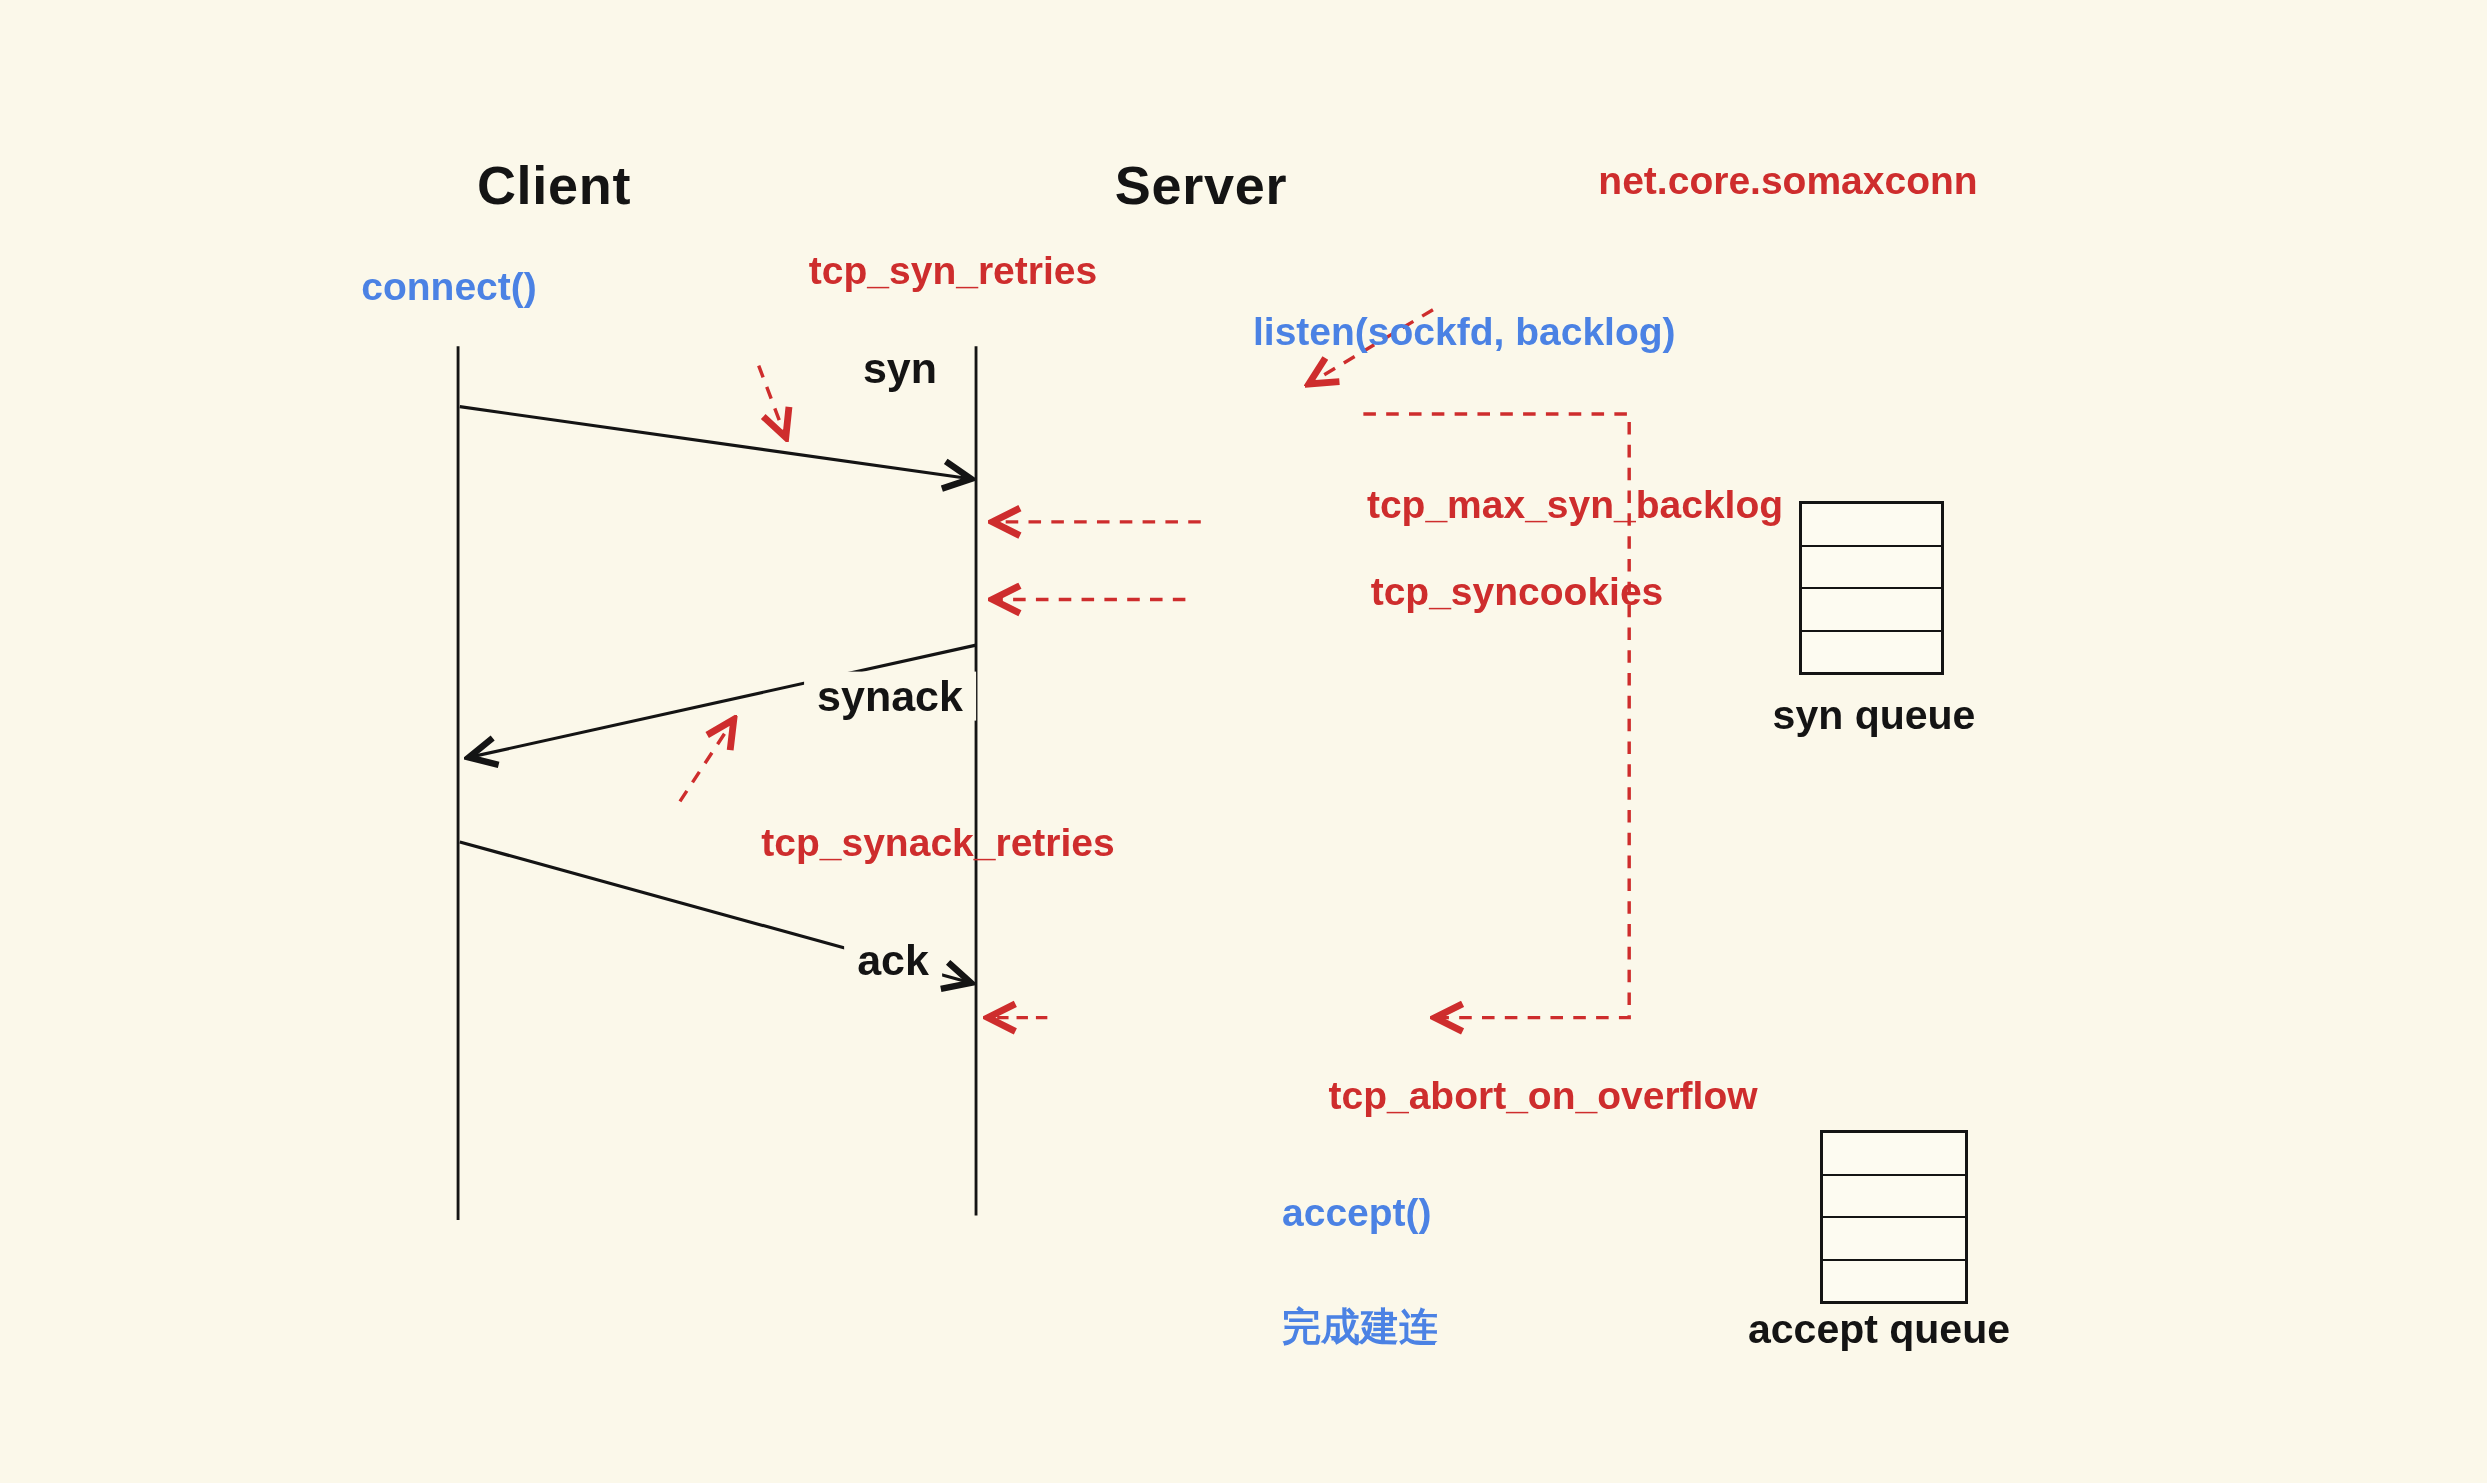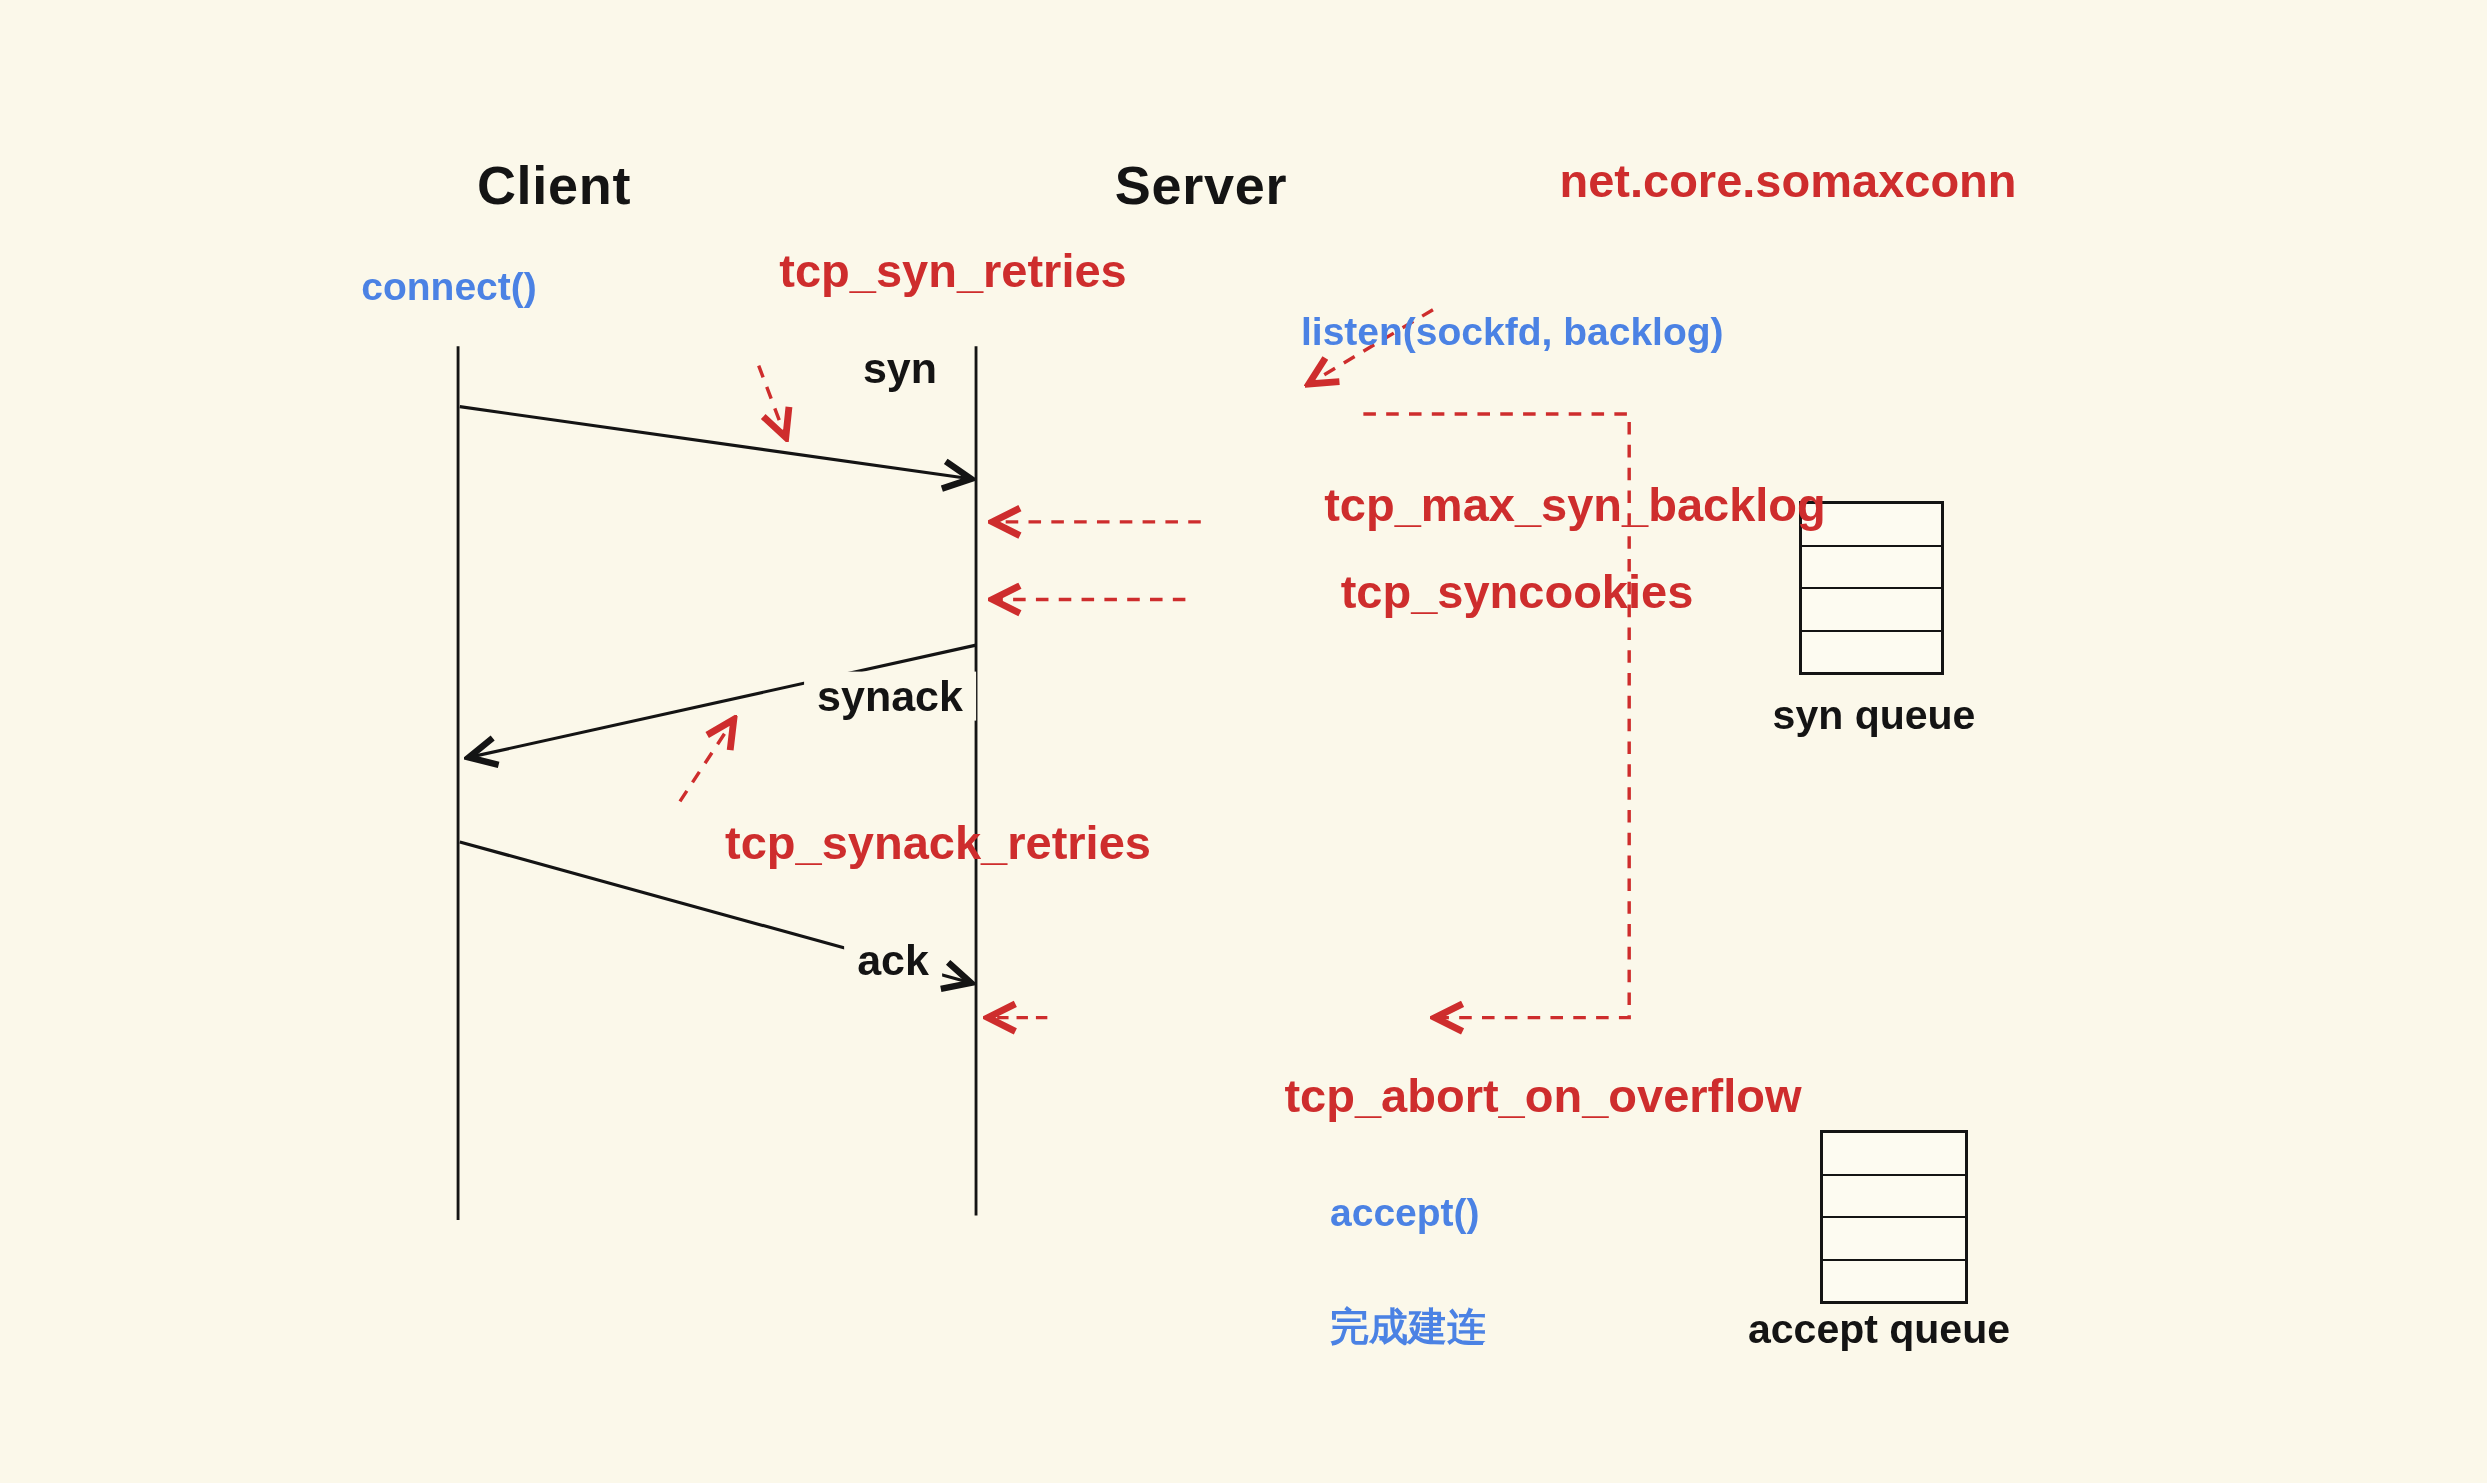--- a/index.html
+++ b/index.html
@@ -19,24 +19,24 @@
   svg.lines{position:absolute;left:0;top:0;width:100%;height:100%;}
 
   .lbl{
     position:absolute;
     font-weight:bold;
     white-space:nowrap;
     color:var(--ink);
     transform:translate(-50%,-50%);
     line-height:1;
   }
-  .lbl.left-anchor{transform:translate(0,-50%);margin-left:48px;}
+  .lbl.left-anchor{transform:translate(0,-50%);}
   .title{font-size:54px;letter-spacing:0.7px;}
   .msg{font-size:43px;background:var(--bg);padding:2.9px 13px;}
-  .red{color:var(--red);font-size:47px;}
+  .red{color:var(--red);font-size:39px;}
   .blue{color:var(--blue);font-size:39px;text-align:center;}
   .qlabel{font-size:41px;}
 
   .queue-box{
     position:absolute;
     display:flex;flex-direction:column;
     border:3.6px solid var(--ink);
     background:#FDFBF1;
     box-sizing:border-box;
   }

